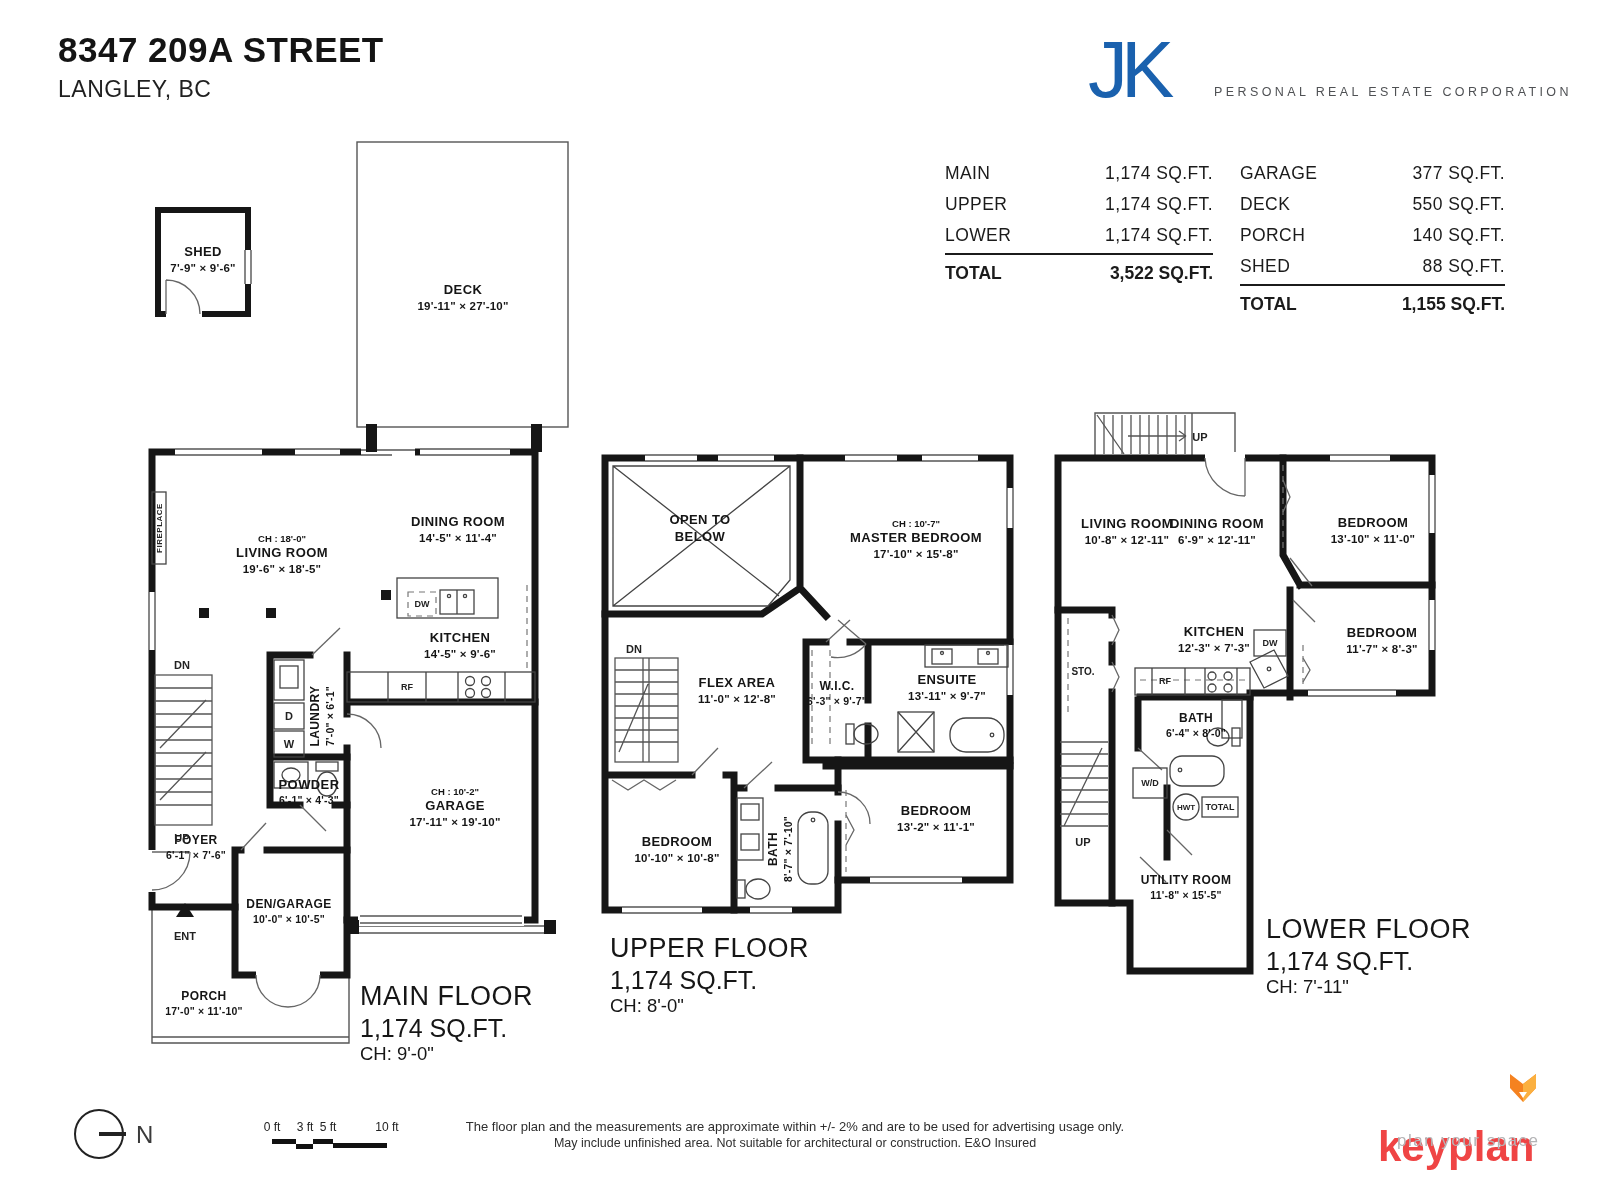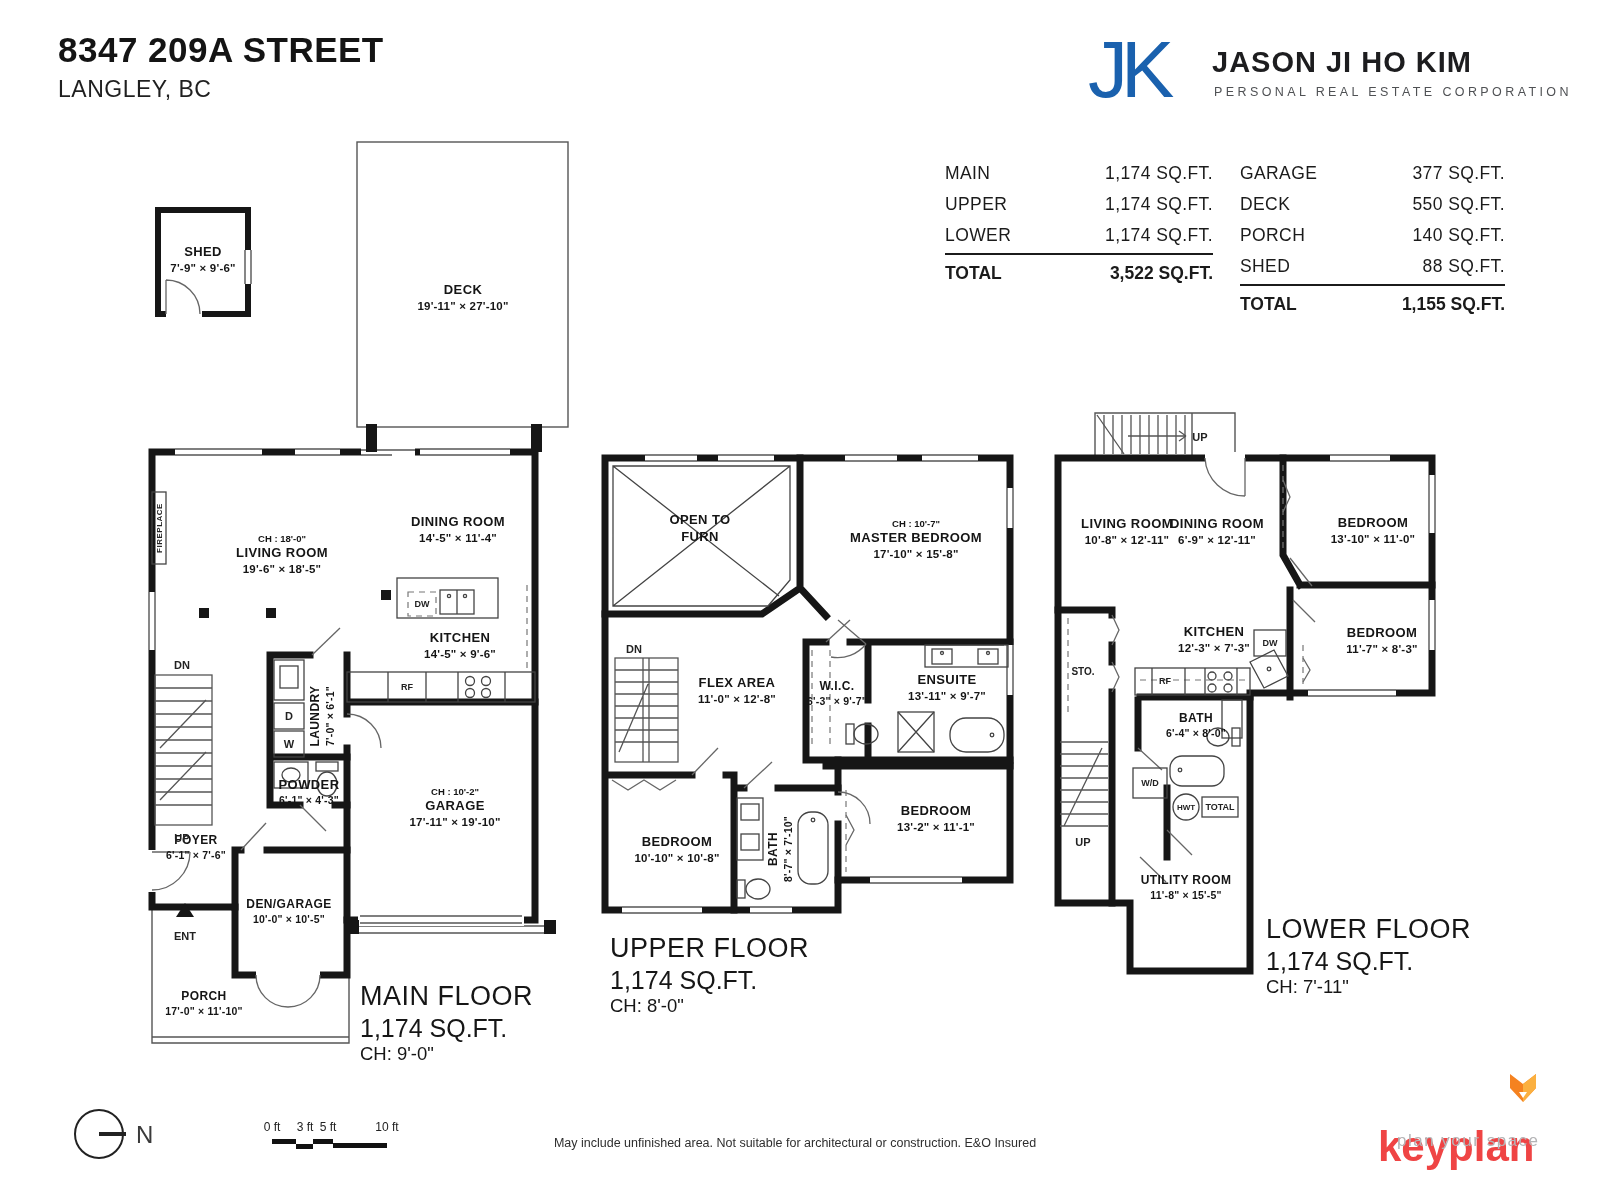--- a/index.html
+++ b/index.html
@@ -243,21 +243,20 @@
       <path d="M0,2 L13,12 L26,2 L26,16 L13,30 L0,16 Z" fill="#f58220"></path>
       <path d="M26,2 L13,12 L13,30 L26,16 Z" fill="#fbb040"></path>
       <path d="M9,20 L13,26 L17,20 Z" fill="#ffffff"></path>
     </g>
   </svg>
 
   <div class="abs addr" style="left:58px;top:30px">8347 209A STREET</div>
   <div class="abs city" style="left:58px;top:76px">LANGLEY, BC</div>
 
   <div class="abs jk" style="left:1088px;top:30px;color:#1a61ae">JK</div>
-  <div class="abs agent-name" style="left:1212px;top:46px">JASON JI HO KIM</div>
   <div class="abs agent-tag" style="left:1214px;top:85px">PERSONAL REAL ESTATE CORPORATION</div>
 
   <div class="abs sqtbl" style="left:945px;top:158px;width:268px">
     <div class="srow">
         <span>MAIN</span>
         <span class="v">1,174 SQ.FT.</span>
       </div>
     <div class="srow">
         <span>UPPER</span>
         <span class="v">1,174 SQ.FT.</span>
@@ -352,21 +351,21 @@
   <div class="tag sm" style="left:422px;top:604px">DW</div>
   <div class="tag sm" style="left:407px;top:687px">RF</div>
   <div class="cap" style="left:360px;top:980px">
     <div class="t1">MAIN FLOOR</div>
     <div class="t2">1,174 SQ.FT.</div>
     <div class="t3">CH: 9'-0"</div>
     </div>
 
   <div class="rl" style="left:700px;top:512px">
     <div class="nm">OPEN TO</div>
-    <div class="nm">FURN</div>
+    <div class="nm">BELOW</div>
     </div>
   <div class="rl" style="left:916px;top:518px">
     <div class="chh">CH : 10'-7"</div>
     <div class="nm">MASTER BEDROOM</div>
       <div class="dm">17'-10" × 15'-8"</div>
     </div>
   <div class="rl" style="left:737px;top:675px">
     <div class="nm">FLEX AREA</div>
       <div class="dm">11'-0" × 12'-8"</div>
     </div>
@@ -437,17 +436,18 @@
     <div class="t1">LOWER FLOOR</div>
     <div class="t2">1,174 SQ.FT.</div>
     <div class="t3">CH: 7'-11"</div>
     </div>
 
   <div class="abs ncap" style="left:136px;top:1121px">N</div>
   <div class="tick" style="left:272px;top:1120px">0 ft</div>
   <div class="tick" style="left:305px;top:1120px">3 ft</div>
   <div class="tick" style="left:328px;top:1120px">5 ft</div>
   <div class="tick" style="left:387px;top:1120px">10 ft</div>
+  <div class="disc d1" style="left:795px;top:1119px">The floor plan and the measurements are approximate within +/- 2% and are to be used for advertising usage only.</div>
   <div class="disc d2" style="left:795px;top:1136px">May include unfinished area. Not suitable for architectural or construction. E&amp;O Insured</div>
   <div class="abs kp" style="left:1378px;top:1083px">keyplan</div>
   <div class="abs kp-tag" style="left:1397px;top:1131px">plan your space</div>
 
 </div>
 
 </body></html>

